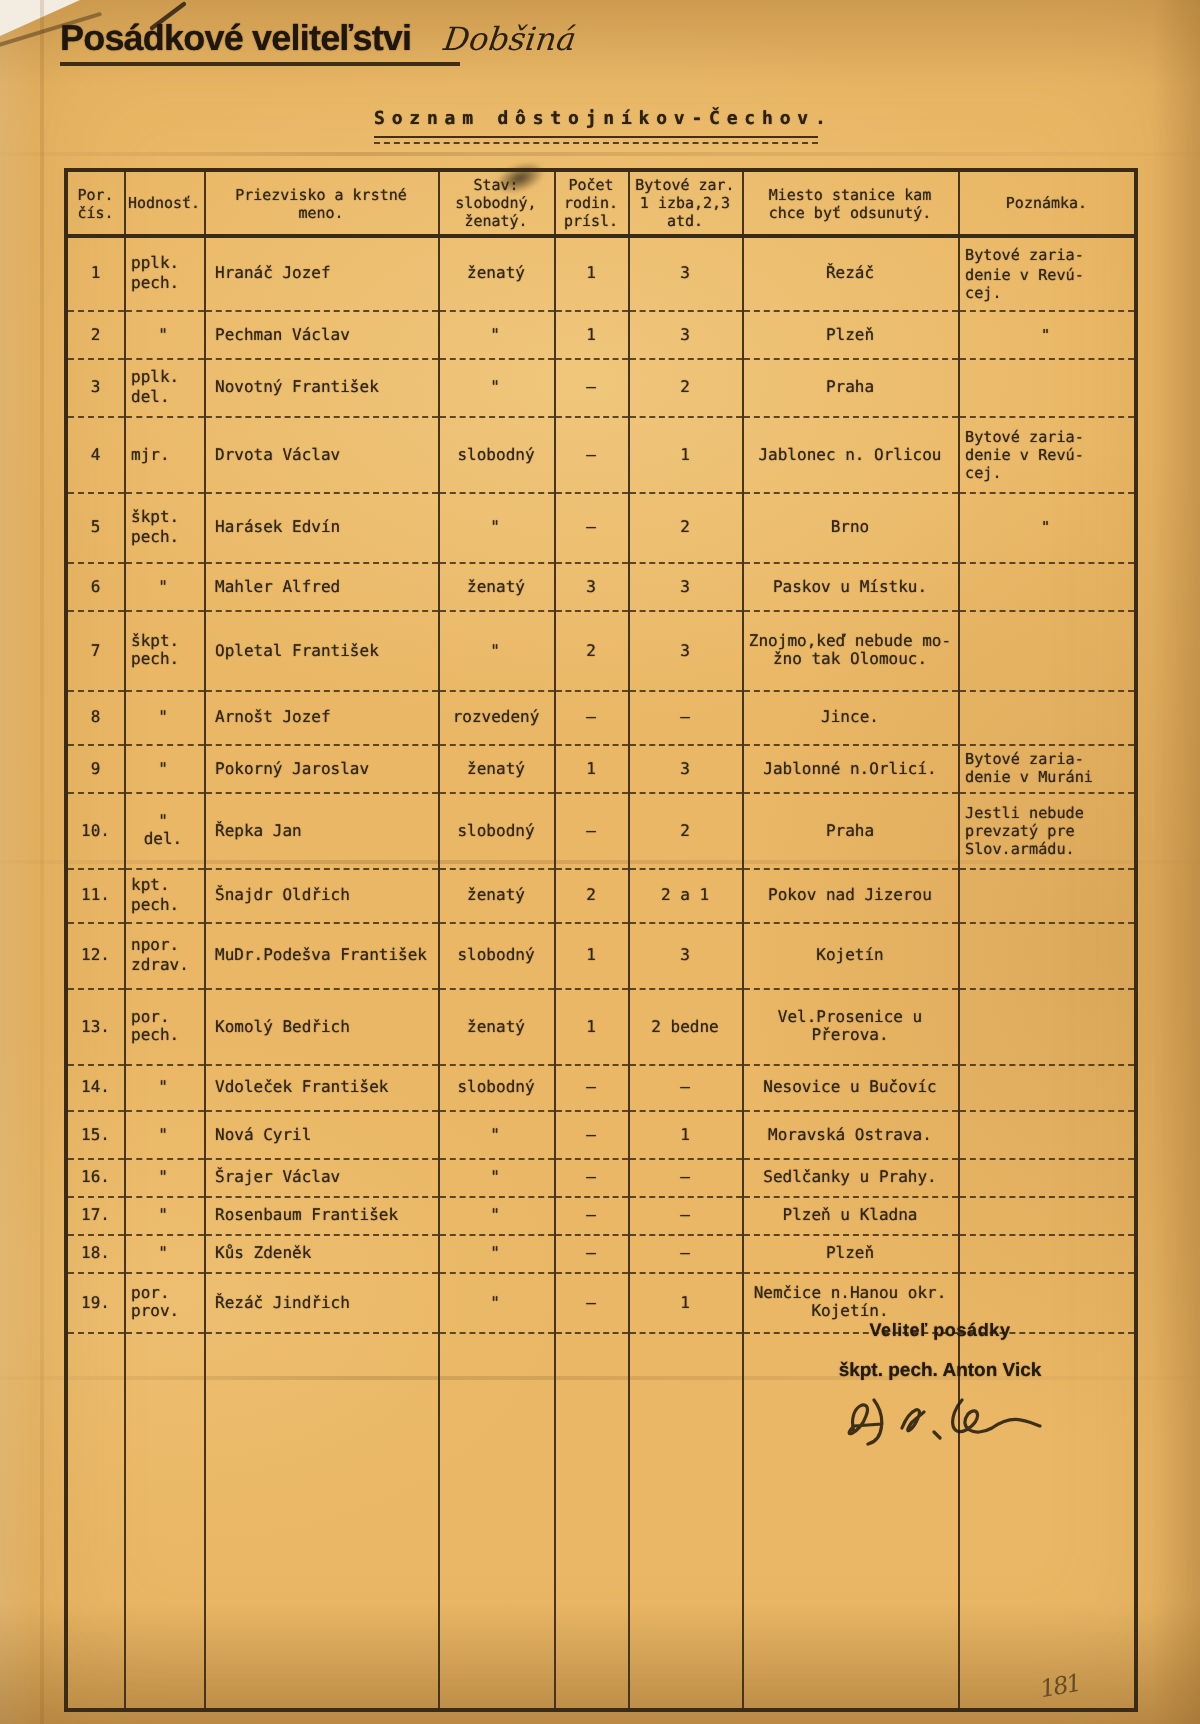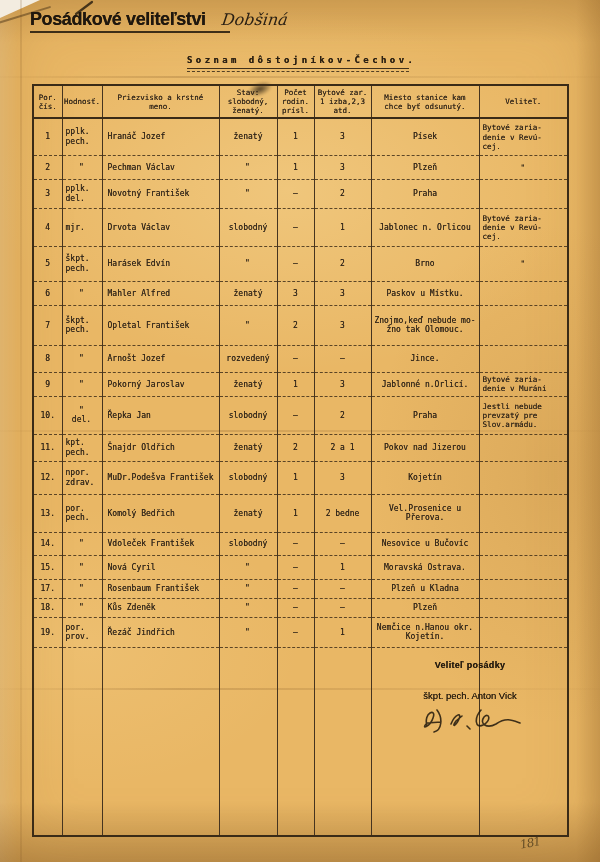--- a/index.html
+++ b/index.html
@@ -52,21 +52,21 @@
   td.a-c{text-align:center;}
   td.a-l{text-align:left;}
   td.col1{padding-left:3px;}
   td.col2{padding-left:4px;}
   td.col7{font-size:7.6px;padding-left:3px;}
   td.ditto{text-align:center;padding-left:1px;}
   
   .sig-block{position:absolute;left:392px;top:660px;width:156px;text-align:center;color:#241a0e;}
   .sig-cap{font-family:"Liberation Sans",sans-serif;font-weight:bold;font-size:9px;letter-spacing:.3px;
     text-shadow:0 0 .6px rgba(36,26,14,.8);}
-  .sig-name{font-family:"Liberation Sans",sans-serif;font-weight:normal;font-size:9.5px;margin-top:20px;
+  .sig-name{font-family:"Liberation Sans",sans-serif;font-weight:bold;font-size:9.5px;margin-top:10px;
     text-shadow:0 0 .6px rgba(36,26,14,.8);}
   .sig-scrawl{margin-top:1px;}
   
   .page-mark{position:absolute;left:520px;top:836px;font-family:"DejaVu Serif",serif;font-style:italic;
     font-size:12px;color:#54401f;transform:rotate(-10deg);opacity:.85;letter-spacing:-1px;}
 </style>
 </head>
 <body>
 
 <div class="page">
@@ -114,33 +114,33 @@
 slobodný,
 ženatý.</th>
           <th>Počet
 rodin.
 prísl.</th>
           <th>Bytové zar.
 1 izba,2,3
 atd.</th>
           <th>Miesto stanice kam
 chce byť odsunutý.</th>
-          <th>Veliteľ.</th>
+          <th>Poznámka.</th>
         </tr>
       </thead>
     <tbody id="tbl-body">
         <tr style="height: 37px;">
           <td class="a-c col0">1</td>
           <td class="a-l col1">pplk.
 pech.</td>
           <td class="a-l col2" style="padding-left: 5px;">Hranáč  Jozef</td>
           <td class="a-c col3">ženatý</td>
           <td class="a-c col4">1</td>
           <td class="a-c col5">3</td>
-          <td class="a-c col6">Písek</td>
+          <td class="a-c col6">Řezáč</td>
           <td class="a-l col7">Bytové zaria-
 denie v Revú-
 cej.</td>
         </tr>
         <tr style="height: 24px;">
           <td class="a-c col0">2</td>
           <td class="a-l col1 ditto">"</td>
           <td class="a-l col2" style="padding-left: 5px;">Pechman Václav</td>
           <td class="a-c col3 ditto">"</td>
           <td class="a-c col4">1</td>
@@ -283,20 +283,30 @@
           <td class="a-l col7"></td>
         </tr>
         <tr style="height: 24px;">
           <td class="a-c col0">15.</td>
           <td class="a-l col1 ditto">"</td>
           <td class="a-l col2" style="padding-left: 5px;">Nová Cyril</td>
           <td class="a-c col3 ditto">"</td>
           <td class="a-c col4">–</td>
           <td class="a-c col5">1</td>
           <td class="a-c col6">Moravská Ostrava.</td>
+          <td class="a-l col7"></td>
+        </tr>
+        <tr style="height: 19px;">
+          <td class="a-c col0">16.</td>
+          <td class="a-l col1 ditto">"</td>
+          <td class="a-l col2" style="padding-left: 5px;">Šrajer Václav</td>
+          <td class="a-c col3 ditto">"</td>
+          <td class="a-c col4">–</td>
+          <td class="a-c col5">–</td>
+          <td class="a-c col6">Sedlčanky u Prahy.</td>
           <td class="a-l col7"></td>
         </tr>
         <tr style="height: 19px;">
           <td class="a-c col0">17.</td>
           <td class="a-l col1 ditto">"</td>
           <td class="a-l col2" style="padding-left: 5px;">Rosenbaum František</td>
           <td class="a-c col3 ditto">"</td>
           <td class="a-c col4">–</td>
           <td class="a-c col5">–</td>
           <td class="a-c col6">Plzeň u Kladna</td>

